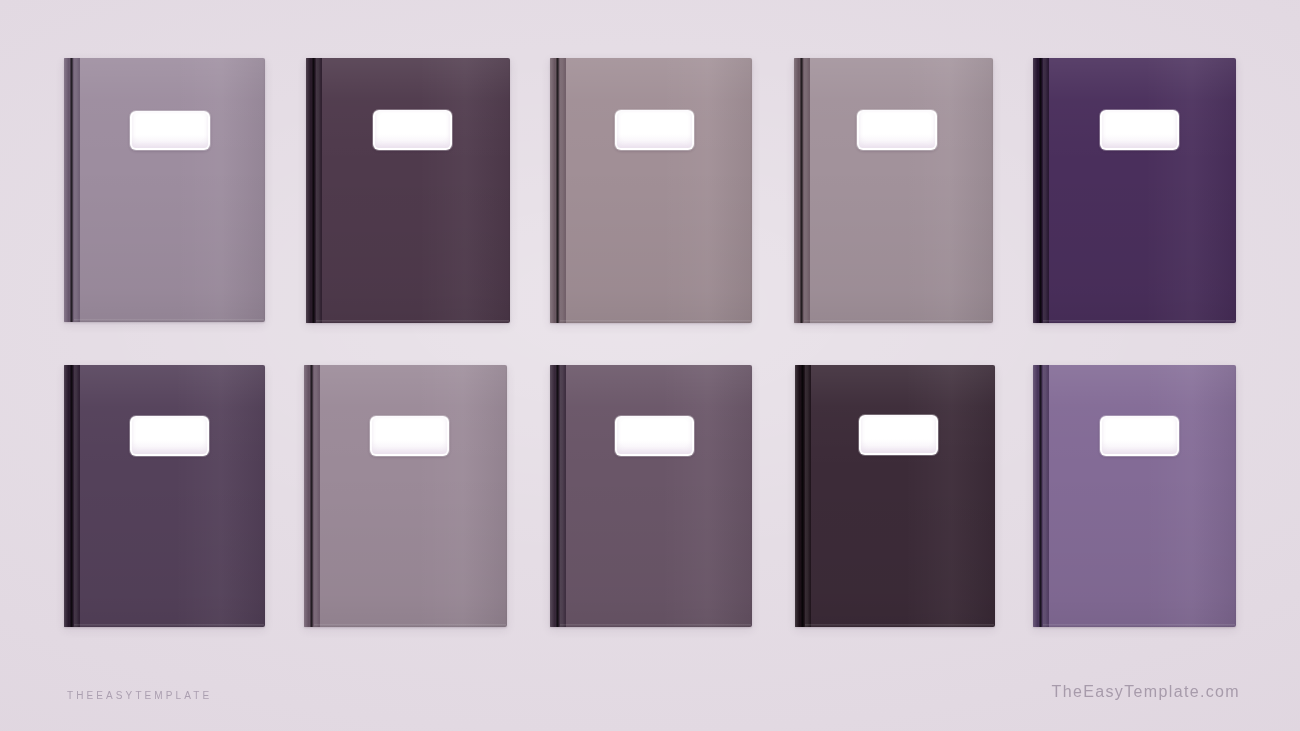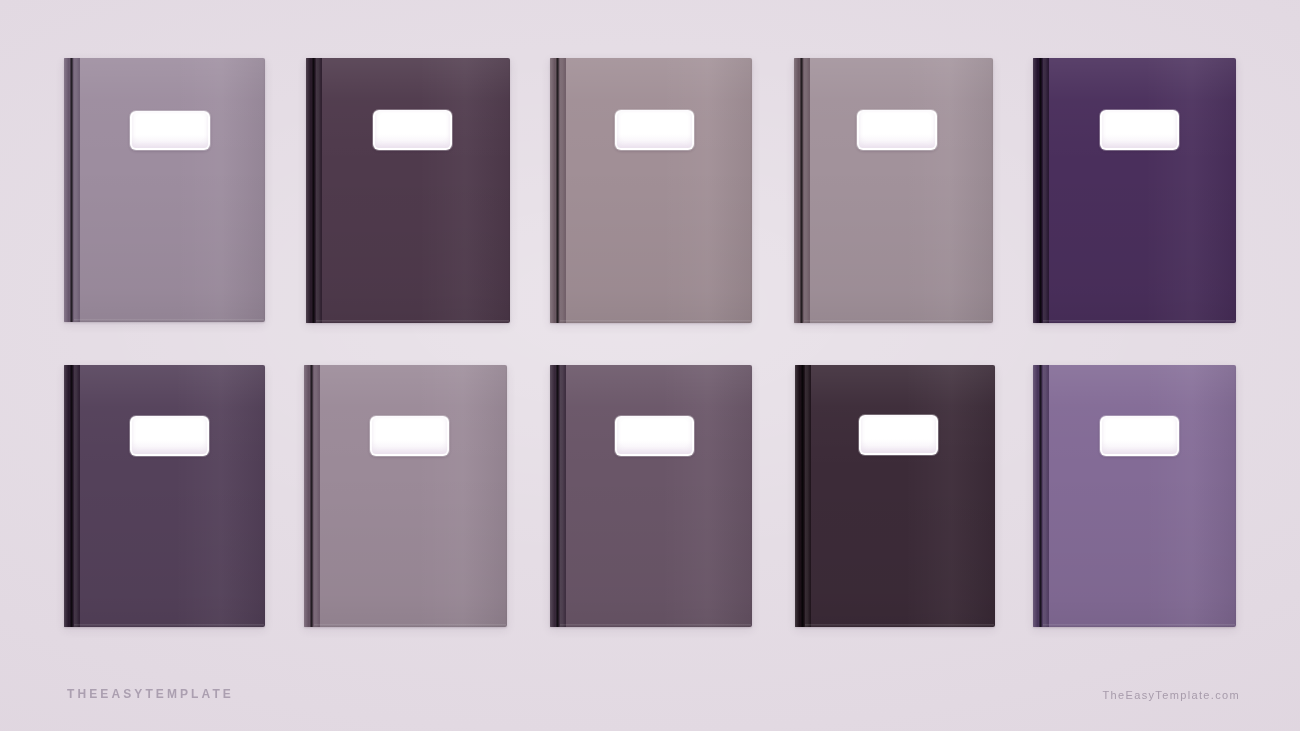--- a/index.html
+++ b/index.html
@@ -121,29 +121,29 @@
     position: absolute;
     bottom: 30px;
     color: #a297a6;
     font-size: 16px;
     white-space: nowrap;
     user-select: none;
   }
   .footer-left {
     left: 67px;
     letter-spacing: 3.1px;
-    font-weight: 700;
-    font-size: 12px;
+    font-weight: 400;
+    font-size: 10px;
     color: #ab9fb0;
   }
   .footer-right {
     right: 60px;
     letter-spacing: 1.35px;
     font-weight: 400;
-    font-size: 11px;
+    font-size: 16px;
     color: #a79bab;
   }
 </style>
 </head>
 <body>
 
 <div class="backdrop"></div>
 
 <div class="stage" id="book-grid">
     <div class="book" style="left: 64px; top: 58px; width: 201px; height: 264px; --cover: #9d8d9f; --spine: #6e5d73;">

